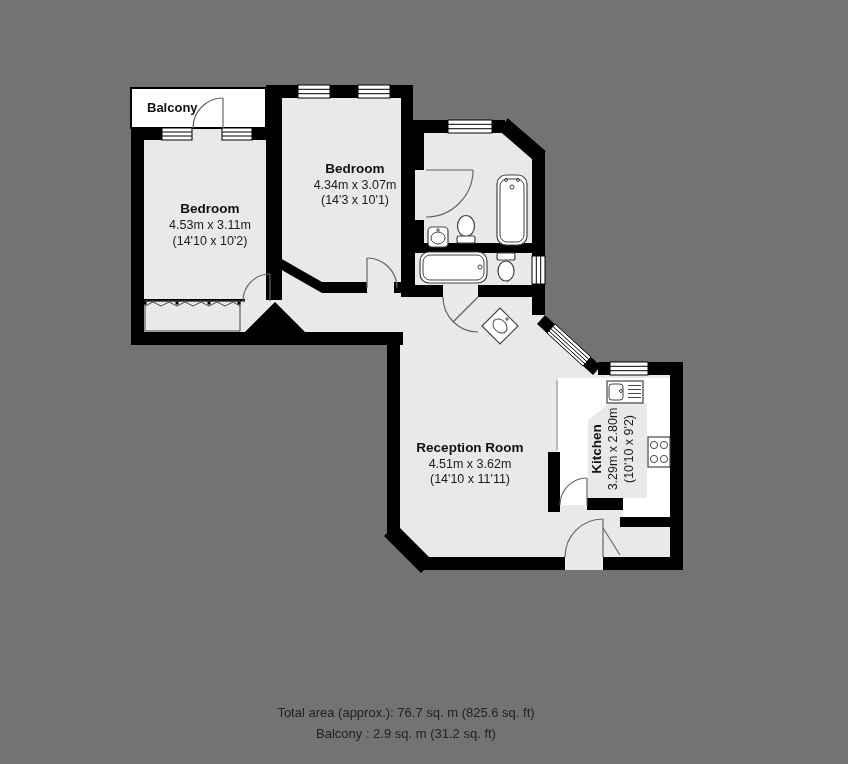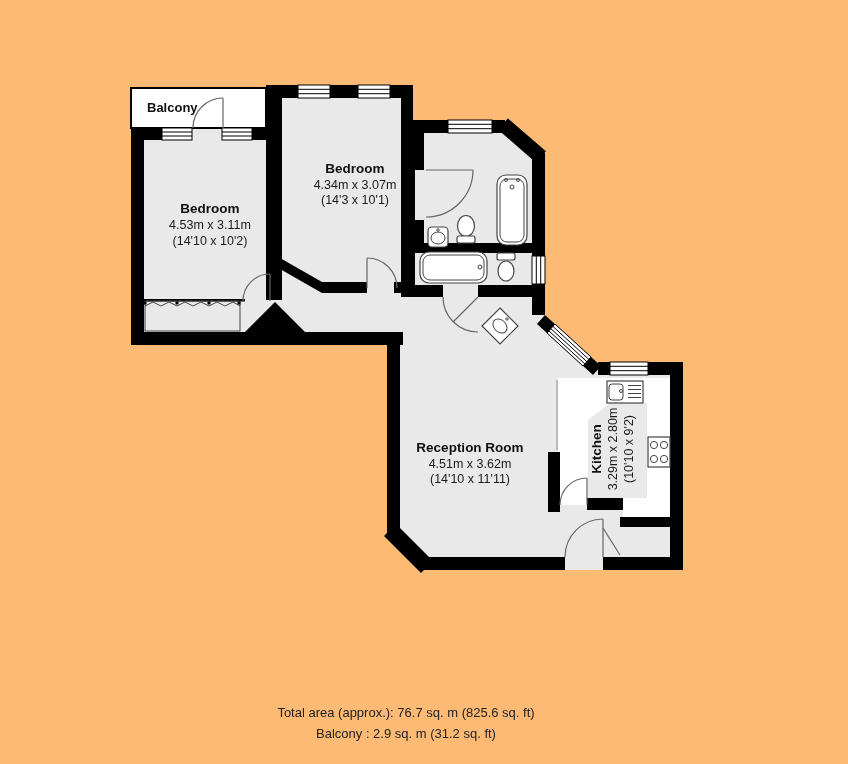--- a/index.html
+++ b/index.html
@@ -1,16 +1,16 @@
 <!DOCTYPE html>
 <html><head>
 <meta charset="utf-8">
 <style>
   html,body{margin:0;padding:0;background:#ffffff;}
-  .stage{position:relative;width:848px;height:764px;background:#fdba74;overflow:hidden;
+  .stage{position:relative;width:848px;height:764px;background:#737373;overflow:hidden;
          font-family:"Liberation Sans", sans-serif;}
   svg{position:absolute;left:0;top:0;}
   text{fill:#111;}
   .room-name{font-weight:bold;font-size:13.5px;}
   .room-dim{font-size:12.5px;fill:#1a1a1a;}
   .balcony-label{font-weight:bold;font-size:13px;}
   .footer-text{font-size:13px;fill:#222;}
   .wall{fill:#000;stroke:none;}
   .wall-line{stroke:#000;fill:none;}
   .floor{fill:#e9e9e9;stroke:none;}

